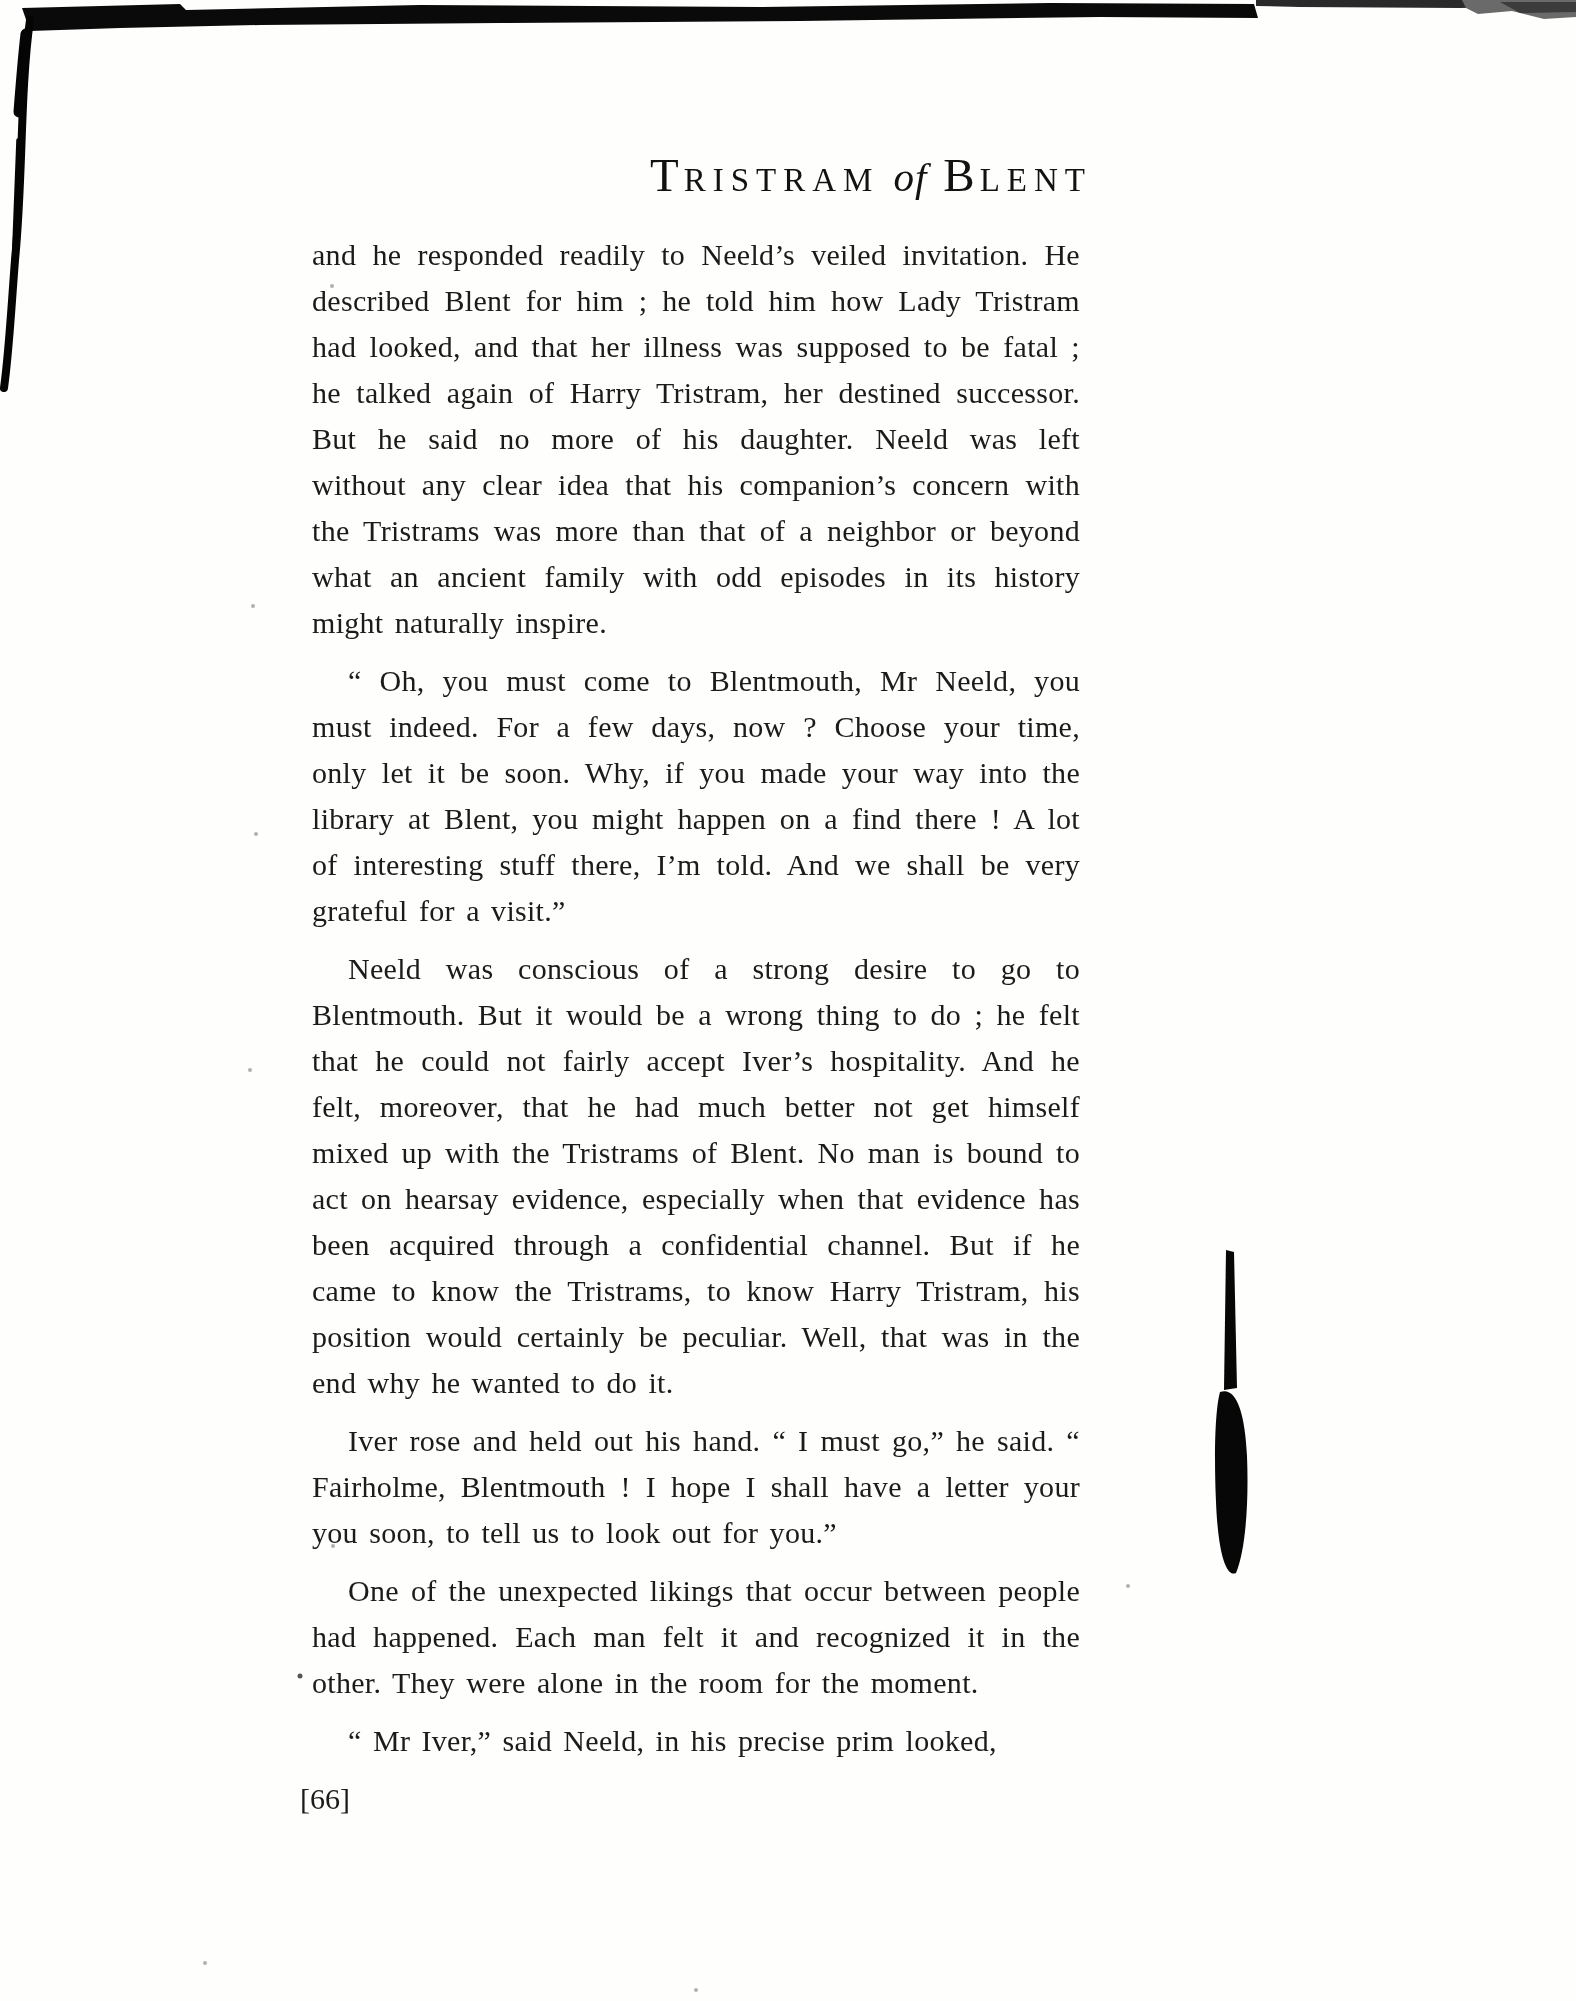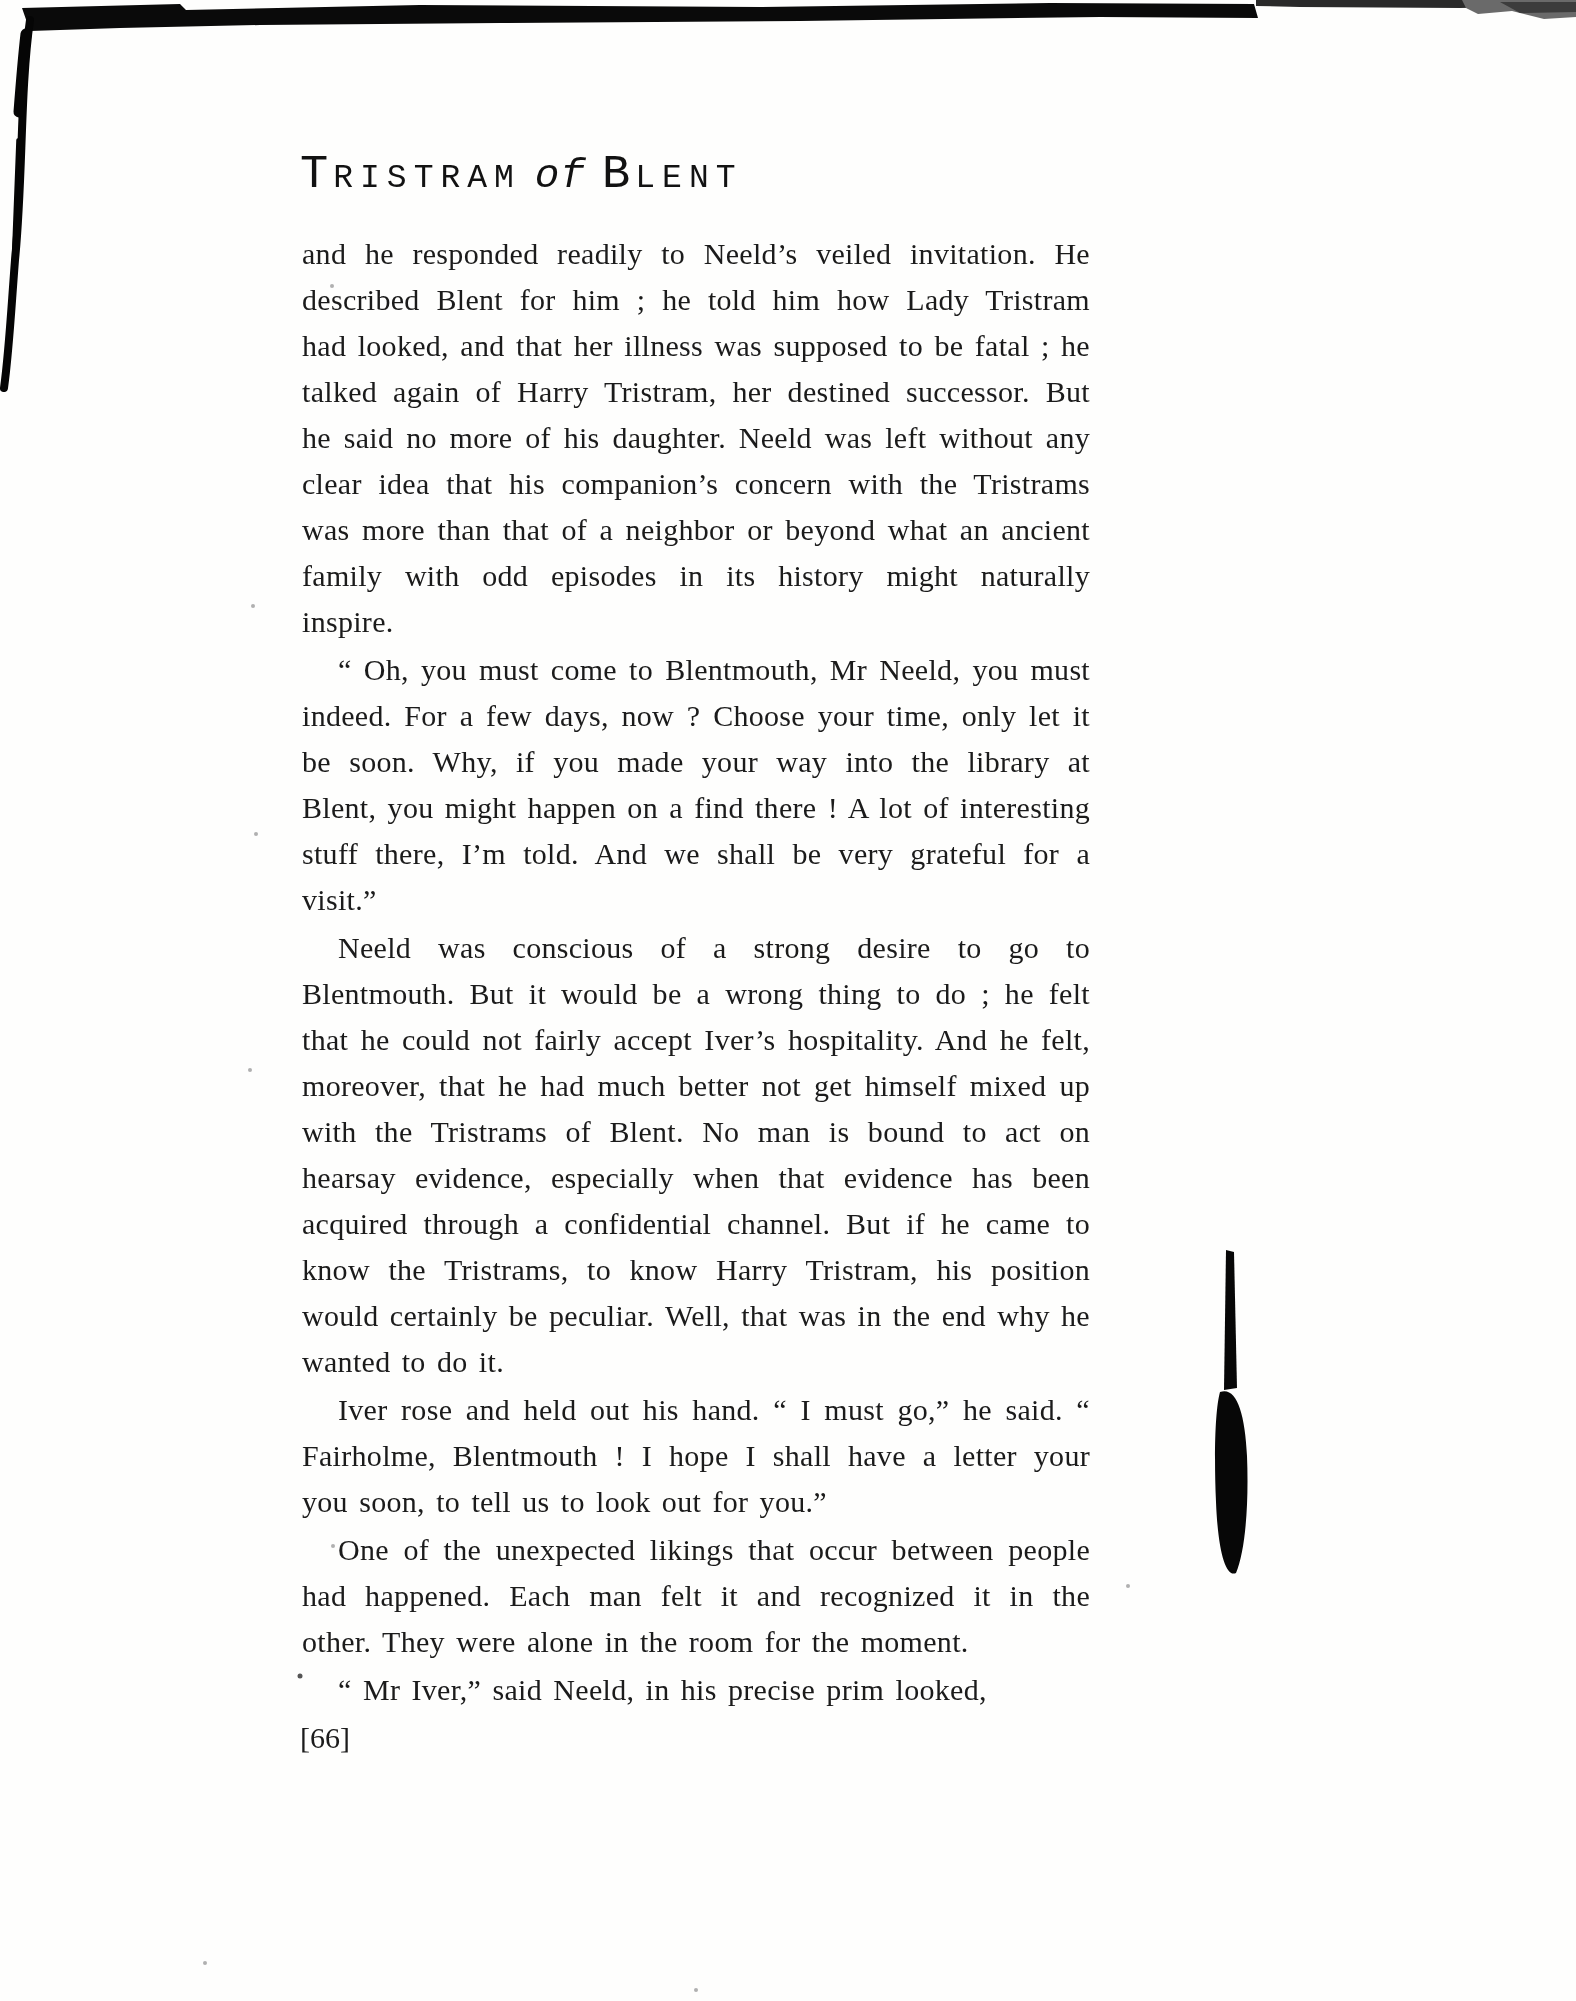--- a/index.html
+++ b/index.html
@@ -28,41 +28,40 @@
   }
   .content {
     position: absolute;
     left: 300px;
     top: 148px;
     width: 792px;
     z-index: 2;
   }
   h1.title {
     margin: 0 0 30px 0;
-    text-align: left;
+    text-align: right;
     font-weight: 400;
     font-size: 33px;
     color: #121212;
     letter-spacing: 7px;
     white-space: nowrap;
-    font-family: Liberation Mono, monospace;
   }
   h1.title .cap {
     font-size: 47px;
     letter-spacing: 5px;
   }
   h1.title .of {
     font-style: italic;
     font-size: 41px;
     letter-spacing: 1px;
     margin: 0 16px 0 14px;
     text-transform: lowercase;
   }
   .textblock p {
-    margin: 2px;
+    margin: 12px;
     font-size: 30px;
     line-height: 46px;
     text-align: justify;
     text-indent: 36px;
     letter-spacing: 0.3px;
     word-spacing: 3.5px;
     color: #1b1b1b;
   }
   .textblock p.first {
     text-indent: 0;

